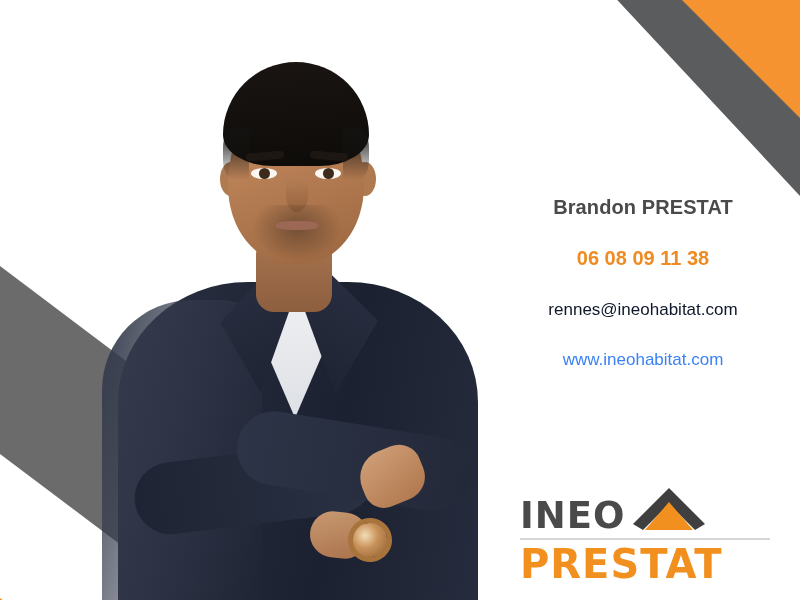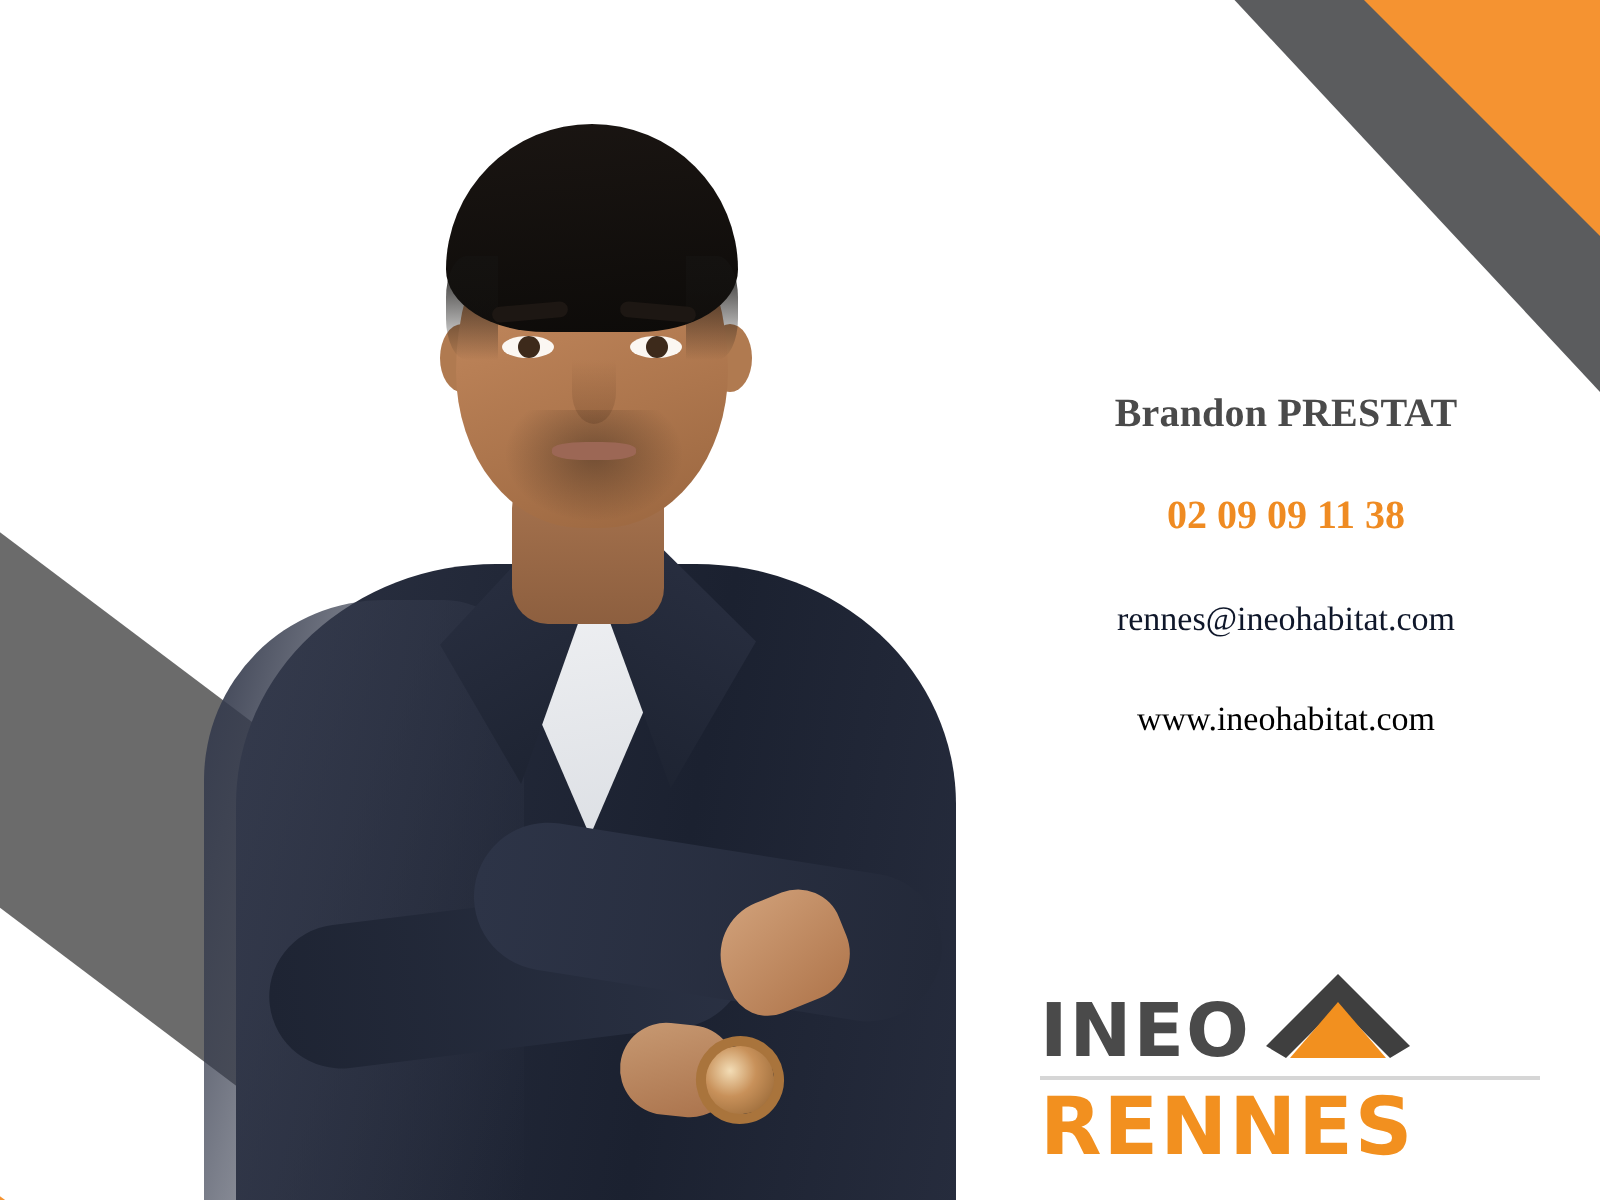--- a/index.html
+++ b/index.html
@@ -301,21 +301,20 @@
   }
 
   
   .contact {
     position: absolute;
     left: 498px;
     top: 196px;
     width: 290px;
     text-align: center;
     color: #4a4a4a;
-    font-family: Liberation Serif, serif;
   }
   .c-name {
     font-size: 20px;
     font-weight: bold;
     color: #4a4a4a;
     letter-spacing: .1px;
     margin: 0 0 28px 0;
   }
   .c-phone {
     font-size: 20px;
@@ -329,21 +328,21 @@
     margin: 0 0 30px 0;
   }
   .c-addr {
     font-size: 17px;
     color: #555555;
     line-height: 22px;
     margin: 0 0 30px 0;
   }
   .c-web {
     font-size: 17px;
-    color: #000000;
+    color: #3b82f6;
     margin: 0;
   }
 
   
   .logo {
     position: absolute;
     left: 520px;
     top: 488px;
     width: 250px;
     height: 100px;
@@ -417,32 +416,32 @@
     <div class="ph-mouth"></div>
     <div class="ph-armL"></div>
     <div class="ph-armR"></div>
     <div class="ph-handR"></div>
     <div class="ph-handL"></div>
     <div class="ph-watch"></div>
   </div>
 
   <div class="contact">
     <div class="c-name">Brandon PRESTAT</div>
-    <div class="c-phone">02 09 09 11 38</div>
+    <div class="c-phone">06 08 09 11 38</div>
     <div class="c-email">rennes@ineohabitat.com</div>
     <div class="c-web">www.ineohabitat.com</div>
   </div>
 
   <div class="logo">
     <div class="logo-top">
       <span class="logo-ineo">INEO</span>
       <span class="logo-roof">
         <svg width="76" height="46" viewBox="0 0 76 46" aria-hidden="true">
           <path d="M38 2 L74 38 L64 44 L38 18 L12 44 L2 38 Z" fill="#3f3f3f"></path>
           <path d="M38 16 L62 44 L14 44 Z" fill="#f2901f"></path>
         </svg>
       </span>
     </div>
     <div class="logo-rule"></div>
-    <div class="logo-habitat">RENNES</div>
+    <div class="logo-habitat">PRESTAT</div>
   </div>
 
 </div>
 
 </body></html>

